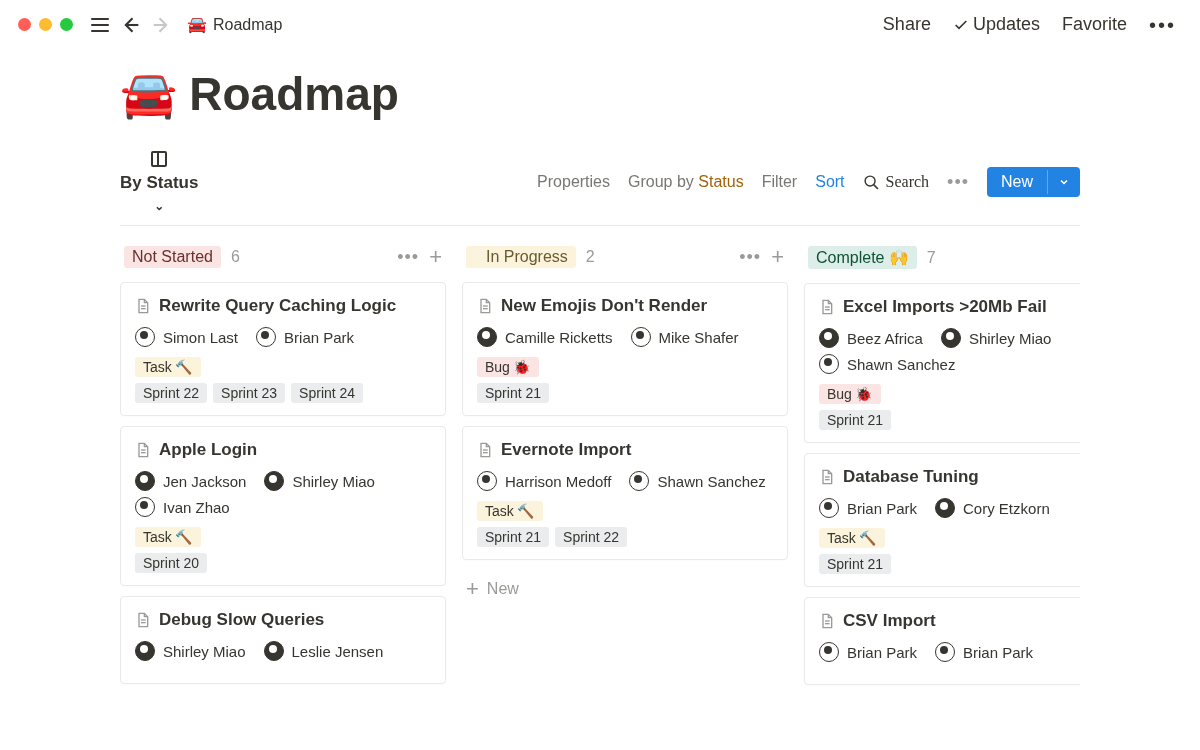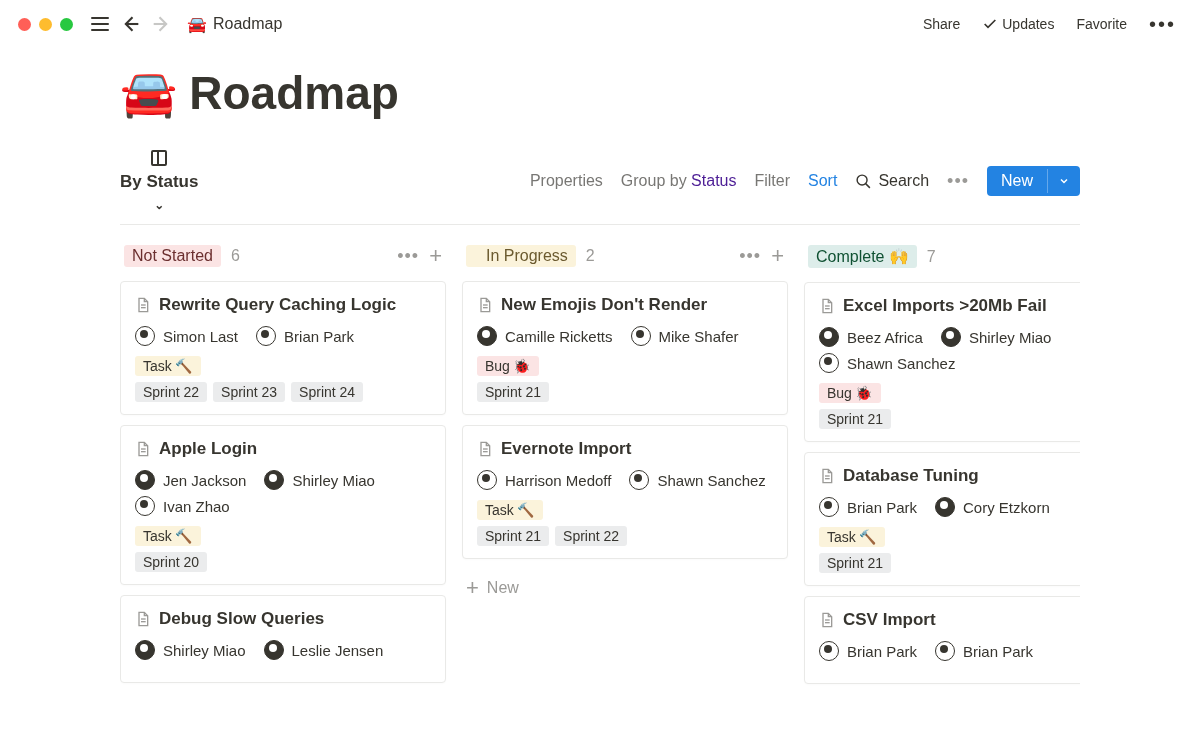--- a/index.html
+++ b/index.html
@@ -9,39 +9,39 @@
     .topbar { display: flex; align-items: center; padding: 10px 18px; gap: 10px; }
     .traffic { display: flex; gap: 8px; }
     .tlight { width: 13px; height: 13px; border-radius: 50%; }
     .tl-red { background: #ff5f57; } .tl-yellow { background: #febc2e; } .tl-green { background: #28c840; }
     .menu-icon { width: 18px; height: 18px; display: flex; flex-direction: column; justify-content: space-around; margin-left: 8px; cursor: pointer; }
     .menu-icon span { height: 2px; background: #37352f; border-radius: 1px; }
     .nav-arrow { width: 22px; height: 22px; display: flex; align-items: center; justify-content: center; cursor: pointer; font-size: 20px; color: #37352f; }
     .nav-arrow.disabled { color: #c7c7c5; }
     .crumb { display: flex; align-items: center; gap: 6px; font-size: 16px; margin-left: 4px; }
     .spacer { flex: 1; }
-    .top-action { font-size: 14px; color: #37352f; cursor: pointer; padding: 4px 6px; display: flex; align-items: center; gap: 4px; }
+    .top-action { font-size: 18px; color: #37352f; cursor: pointer; padding: 4px 6px; display: flex; align-items: center; gap: 4px; }
     .dots-h { font-size: 20px; letter-spacing: 2px; line-height: 1; }
     
     
     .content { padding: 18px 120px 0 120px; }
     .page-title { display: flex; align-items: center; gap: 12px; font-size: 46px; font-weight: 700; margin-bottom: 30px; }
     .page-title .emoji { font-size: 46px; }
     
     
     .toolbar { display: flex; align-items: center; gap: 18px; padding-bottom: 12px; border-bottom: 1px solid #e9e9e7; }
     .view-pill { display: flex; align-items: center; gap: 6px; font-weight: 600; font-size: 17px; cursor: pointer; flex-direction: column; }
     .board-icon { width: 16px; height: 16px; border: 2px solid #37352f; border-radius: 2px; position: relative; }
     .board-icon::before { content: ''; position: absolute; left: 4px; top: 0; bottom: 0; width: 2px; background: #37352f; }
     .toolbar .spacer { flex: 1; }
     .tb-link { font-size: 16px; color: #787774; cursor: pointer; }
-    .tb-link .strong { color: #4c1d95; font-weight: 500; }
+    .tb-link .strong { color: #a16207; font-weight: 500; }
     .tb-sort { color: #2383e2; }
     .search-icon-svg { width: 17px; height: 17px; }
-    .tb-search { display: flex; align-items: center; gap: 6px; color: #37352f; }
+    .tb-search { display: flex; align-items: center; gap: 6px; color: #37352f; font-family: Liberation Serif, serif; }
     .dots3 { color: #9b9a97; font-size: 18px; letter-spacing: 1px; cursor: pointer; }
     .new-btn { display: flex; align-items: center; background: #2383e2; color: #fff; border-radius: 4px; overflow: hidden; cursor: pointer; }
     .new-btn .lbl { padding: 6px 14px; font-size: 16px; font-weight: 500; }
     .new-btn .chev { padding: 6px 10px; border-left: 1px solid rgba(255,255,255,0.3); }
     
     
     .board { display: flex; gap: 16px; margin-top: 20px; overflow-x: hidden; }
     .column { width: 326px; flex-shrink: 0; }
     .col-head { display: flex; align-items: center; gap: 10px; margin-bottom: 14px; padding: 0 4px; }
     .col-title { font-size: 16px; padding: 2px 8px; border-radius: 3px; }

